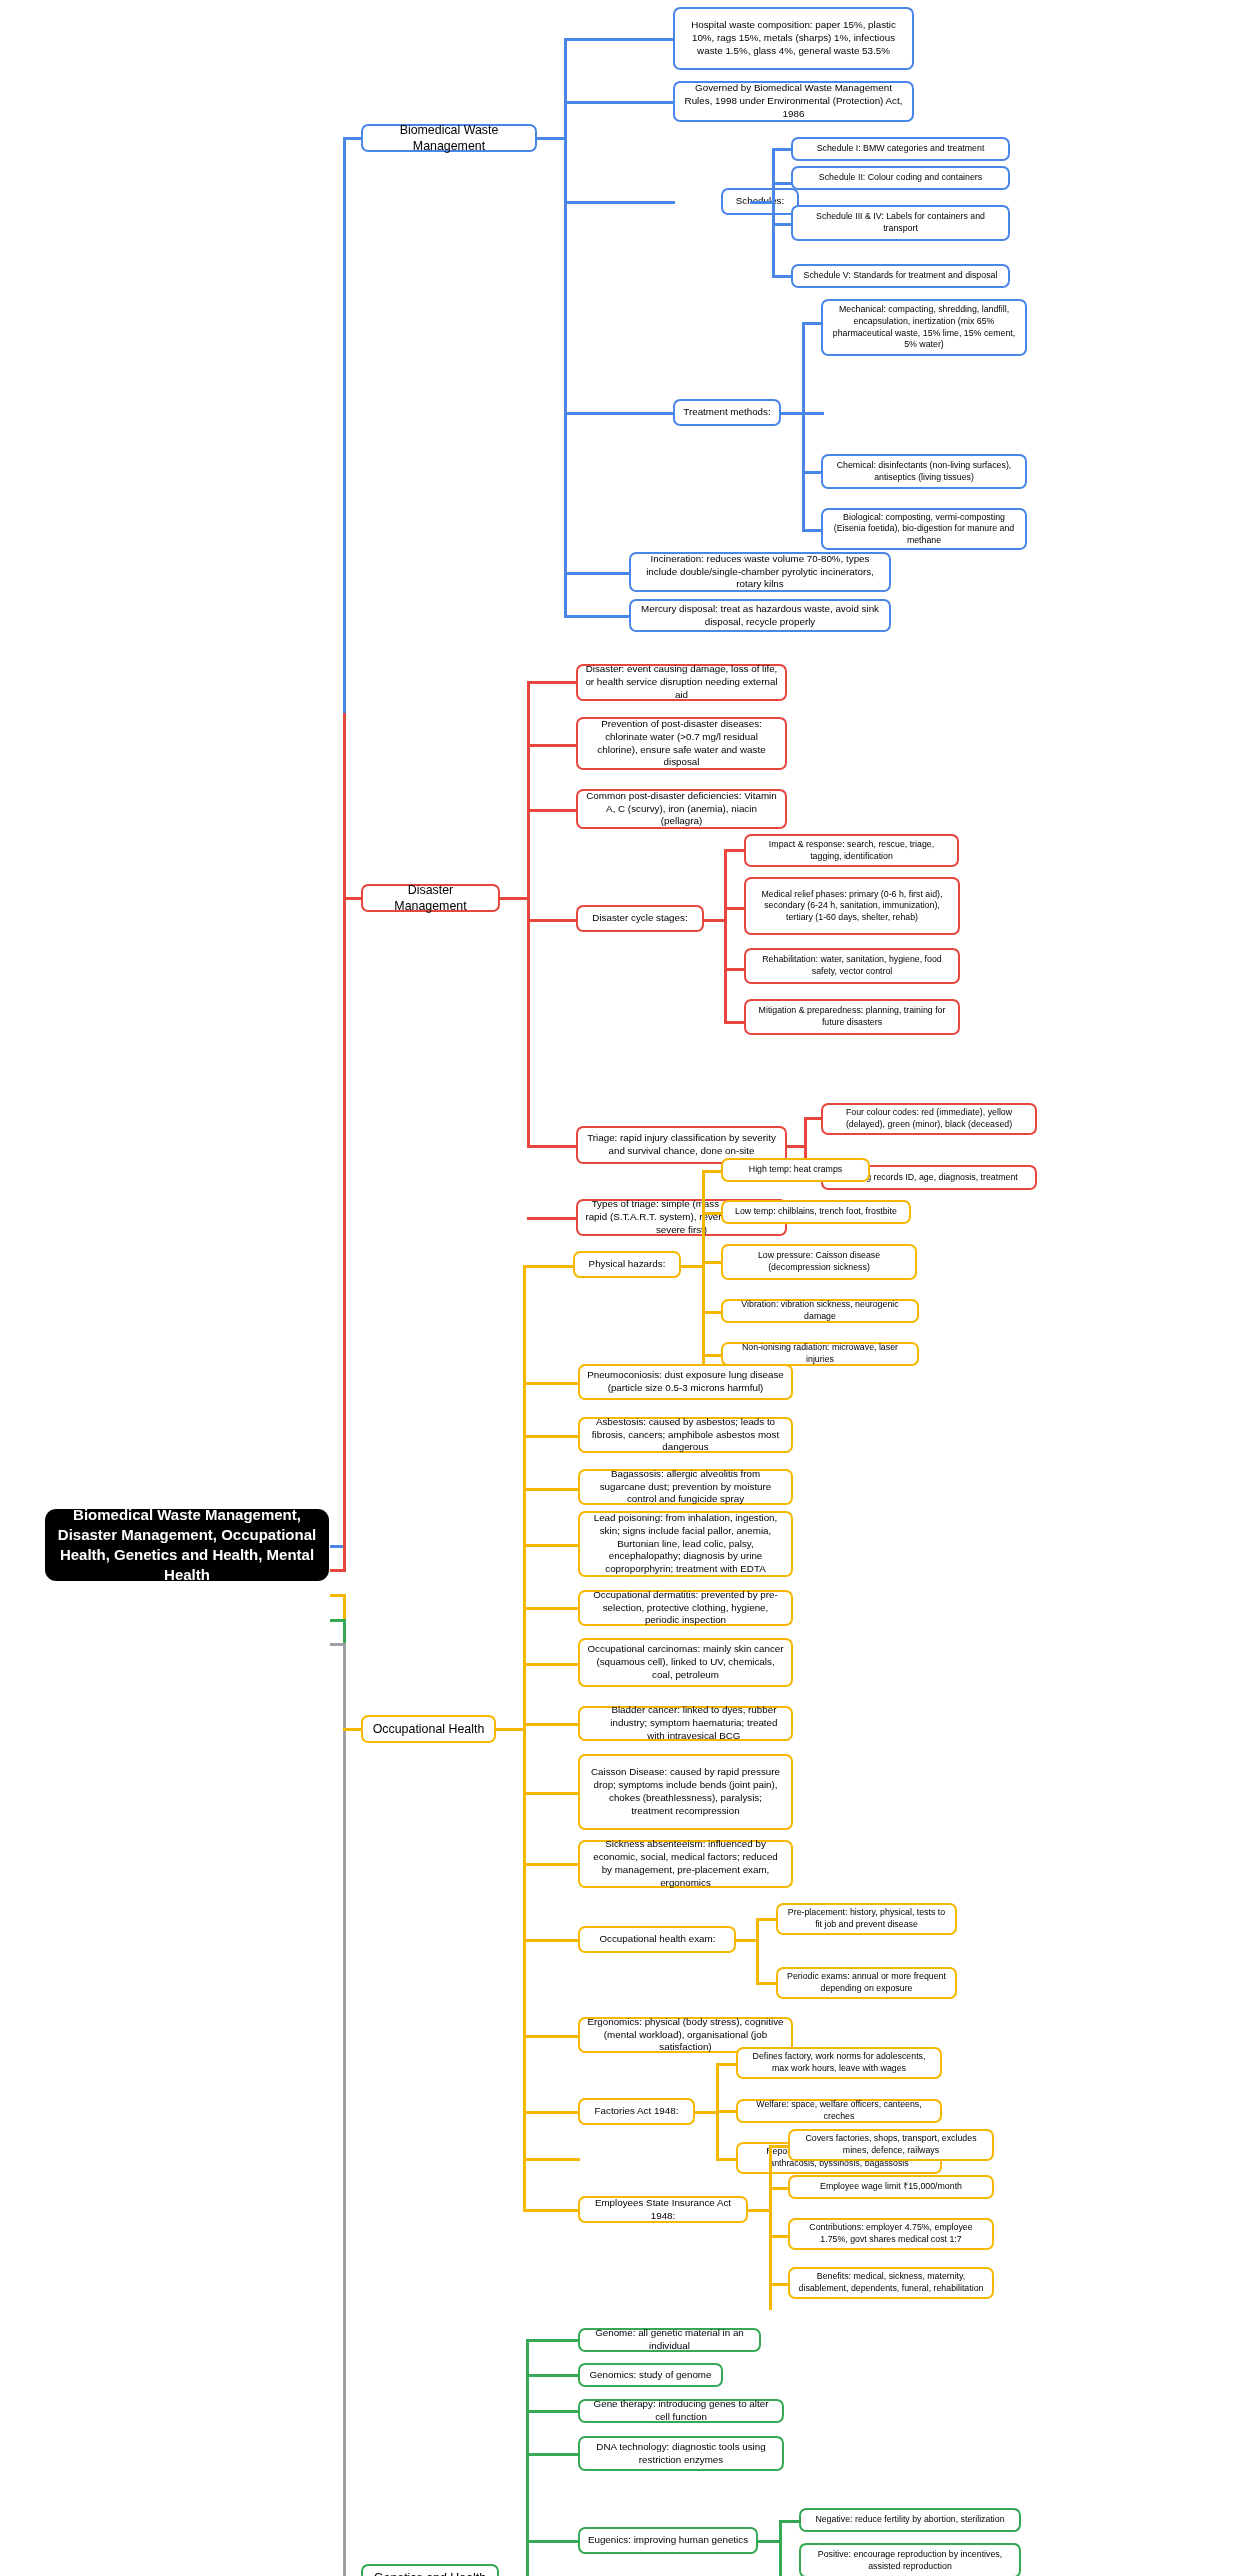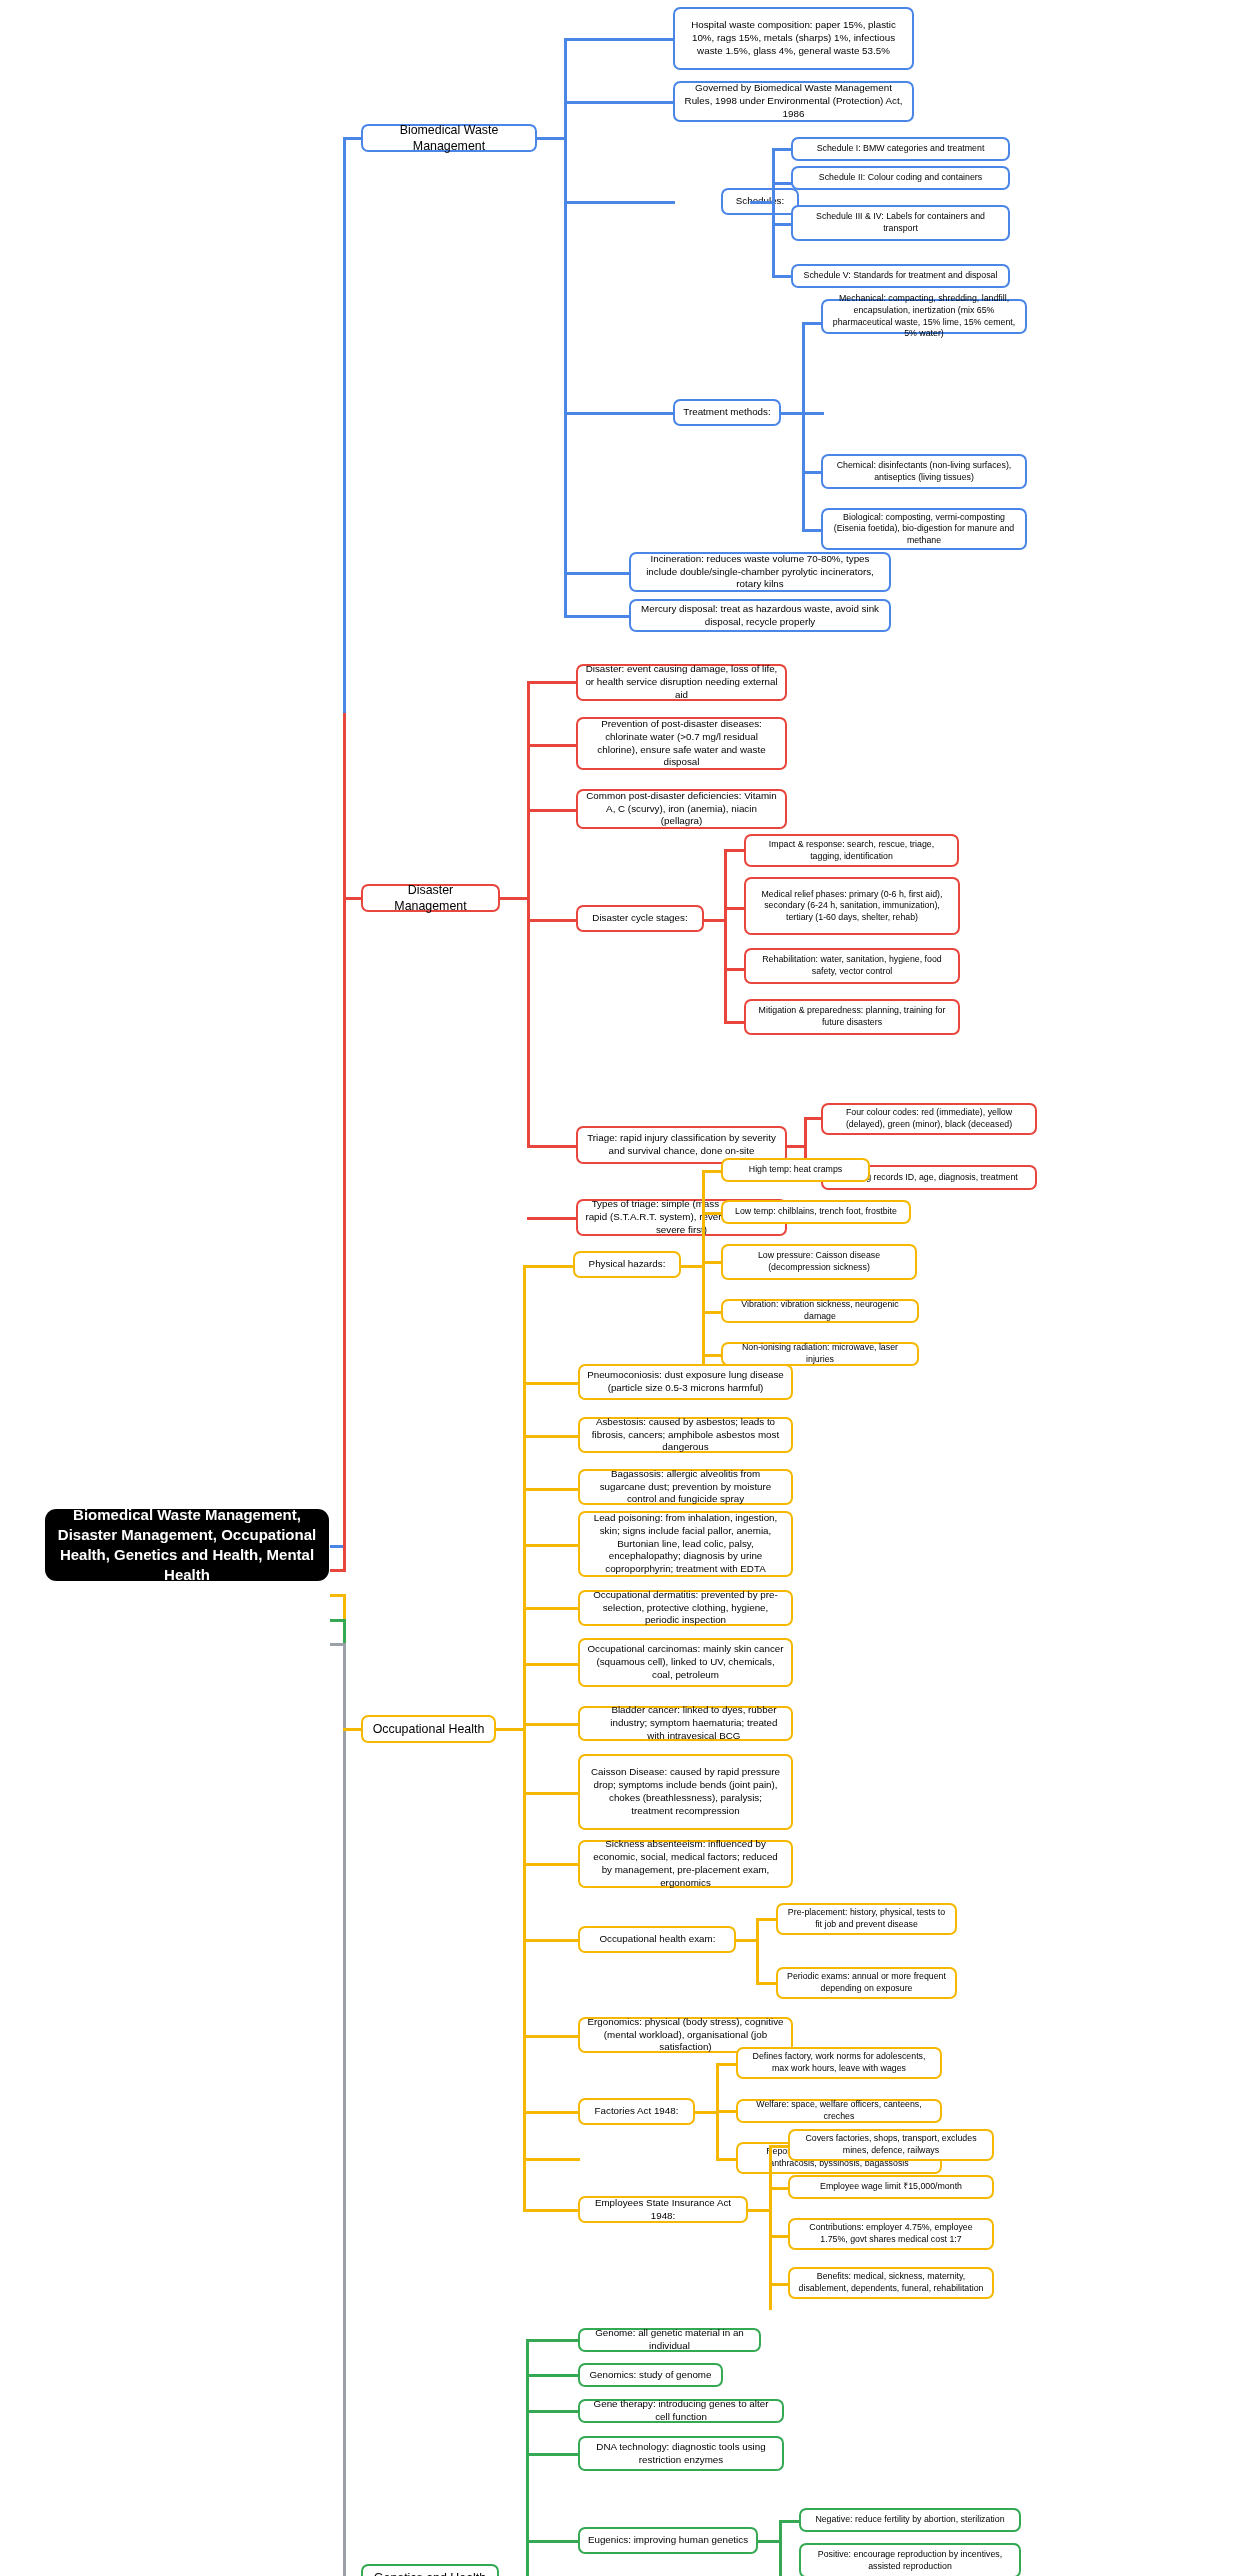--- a/index.html
+++ b/index.html
@@ -101,21 +101,21 @@
   </div>
 
   <div class="ln h b-blue" style="left:564px;top:412px;width:111px;"></div>
   <div class="node c-blue lvl2" style="left:673px;top:399px;width:108px;height:27px;">
     <span>Treatment methods:</span>
   </div>
   <div class="ln h b-blue" style="left:780px;top:412px;width:24px;"></div>
   <div class="ln v b-blue" style="left:802px;top:322px;height:208px;"></div>
 
   <div class="ln h b-blue" style="left:802px;top:322px;width:21.6px;"></div>
-  <div class="node c-blue lvl3" style="left:821px;top:299px;width:206px;height:35px;">
+  <div class="node c-blue lvl3" style="left:821px;top:299px;width:206px;height:57px;">
     <span>Mechanical: compacting, shredding, landfill, encapsulation, inertization (mix 65% pharmaceutical waste, 15% lime, 15% cement, 5% water)</span>
   </div>
   <div class="ln h b-blue" style="left:802px;top:412px;width:21.6px;"></div>
   <div class="ln h b-blue" style="left:802px;top:471px;width:21.6px;"></div>
   <div class="node c-blue lvl3" style="left:821px;top:454px;width:206px;height:35px;">
     <span>Chemical: disinfectants (non-living surfaces), antiseptics (living tissues)</span>
   </div>
   <div class="ln h b-blue" style="left:802px;top:529px;width:21.6px;"></div>
   <div class="node c-blue lvl3" style="left:821px;top:508px;width:206px;height:42px;">
     <span>Biological: composting, vermi-composting (Eisenia foetida), bio-digestion for manure and methane</span>

